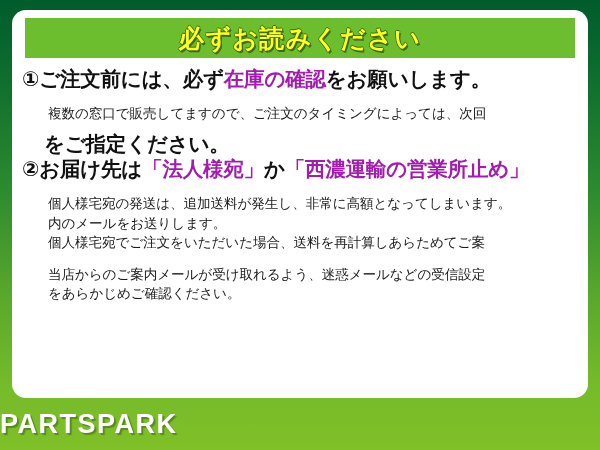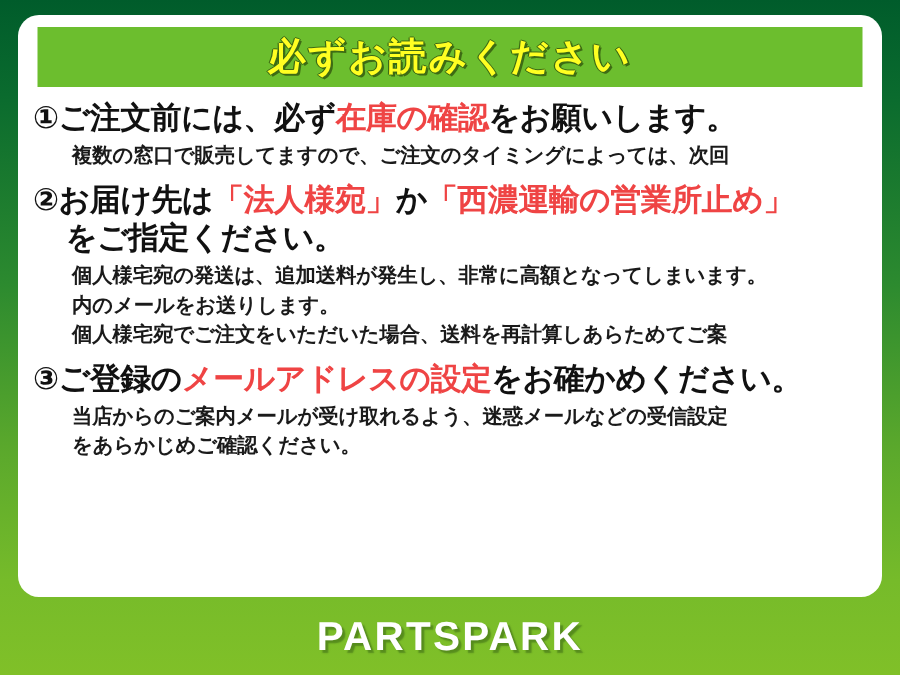--- a/index.html
+++ b/index.html
@@ -82,46 +82,46 @@
 
   .heading {
     font-size: 20.5px;
     font-weight: bold;
     color: #111111;
     line-height: 1.22;
     letter-spacing: -0.2px;
     white-space: nowrap;
   }
 
-  .heading .hl { color: #ef4444; }
+  .heading .hl { color: #a21caf; }
 
   .heading-line2 {
     padding-left: 22px;
   }
 
   .body-text {
     font-size: 13.6px;
-    font-weight: bold;
+    font-weight: normal;
     color: #1a1a1a;
     line-height: 1.42;
     letter-spacing: -0.1px;
     padding-left: 26px;
-    margin-top: 3px;
+    margin-top: 13px;
     white-space: nowrap;
   }
 
   #footer {
     position: absolute;
     left: 0;
     top: 398px;
     width: 600px;
     height: 52px;
     display: flex;
     align-items: center;
-    justify-content: center;
+    justify-content: flex-start;
   }
 
   #brand {
     color: #ffffff;
     font-size: 27px;
     font-weight: bold;
     letter-spacing: 1.5px;
     line-height: 1;
     text-shadow: 2px 2px 1px rgba(40, 80, 15, 0.45);
   }
@@ -138,30 +138,29 @@
     </div>
 
     <div id="sections">
         <div class="section section-1">
           <div class="heading"><span>①</span><span>ご注文前には、必ず</span><span class="hl">在庫の確認</span><span>をお願いします。</span></div>
           <div class="body-text">
             <div>複数の窓口で販売してますので、ご注文のタイミングによっては、次回</div>
           </div>
         </div>
         <div class="section section-2">
+          <div class="heading heading-line2">をご指定ください。</div>
           <div class="heading"><span>②</span><span>お届け先は</span><span class="hl">「法人様宛」</span><span>か</span><span class="hl">「西濃運輸の営業所止め」</span></div>
-          <div class="heading heading-line2">をご指定ください。</div>
           <div class="body-text">
             <div>個人様宅宛の発送は、追加送料が発生し、非常に高額となってしまいます。</div>
             <div>内のメールをお送りします。</div>
             <div>個人様宅宛でご注文をいただいた場合、送料を再計算しあらためてご案</div>
           </div>
         </div>
         <div class="section section-3">
-          <div class="heading"><span>③</span><span>ご登録の</span><span class="hl">メールアドレスの設定</span><span>をお確かめください。</span></div>
           <div class="body-text">
             <div>当店からのご案内メールが受け取れるよう、迷惑メールなどの受信設定</div>
             <div>をあらかじめご確認ください。</div>
           </div>
         </div>
       </div>
 
   </div>
 
   <div id="footer">

